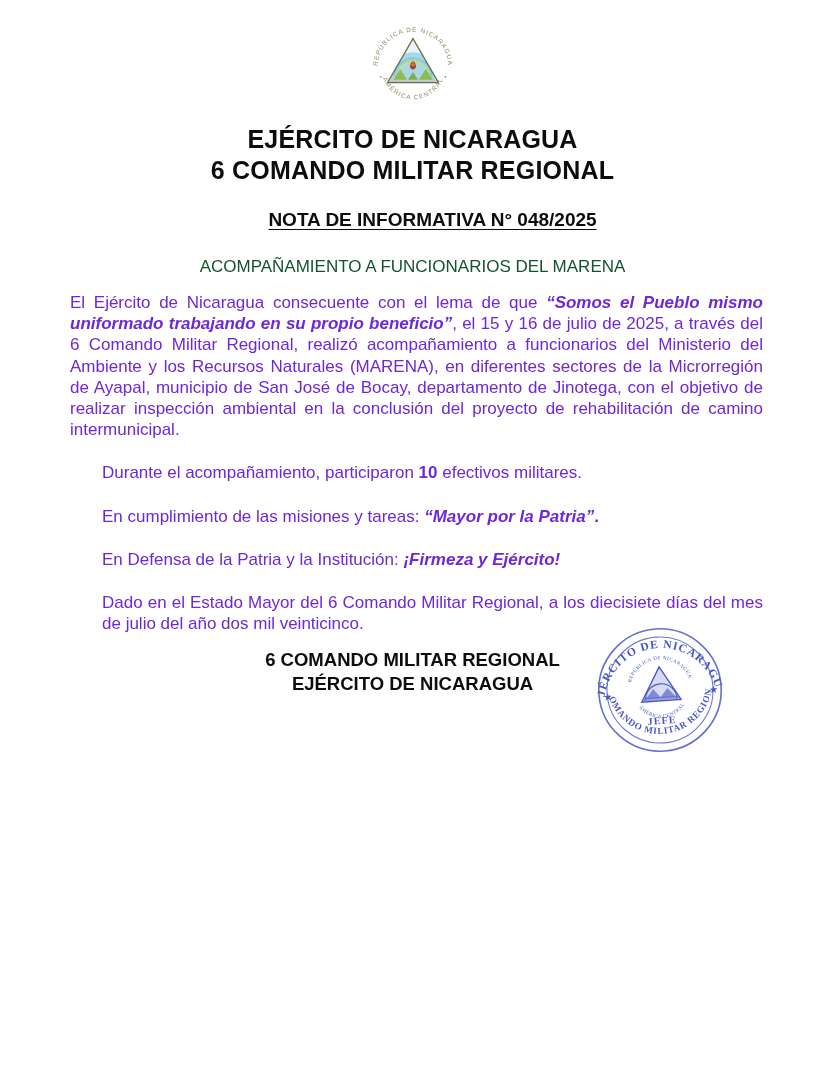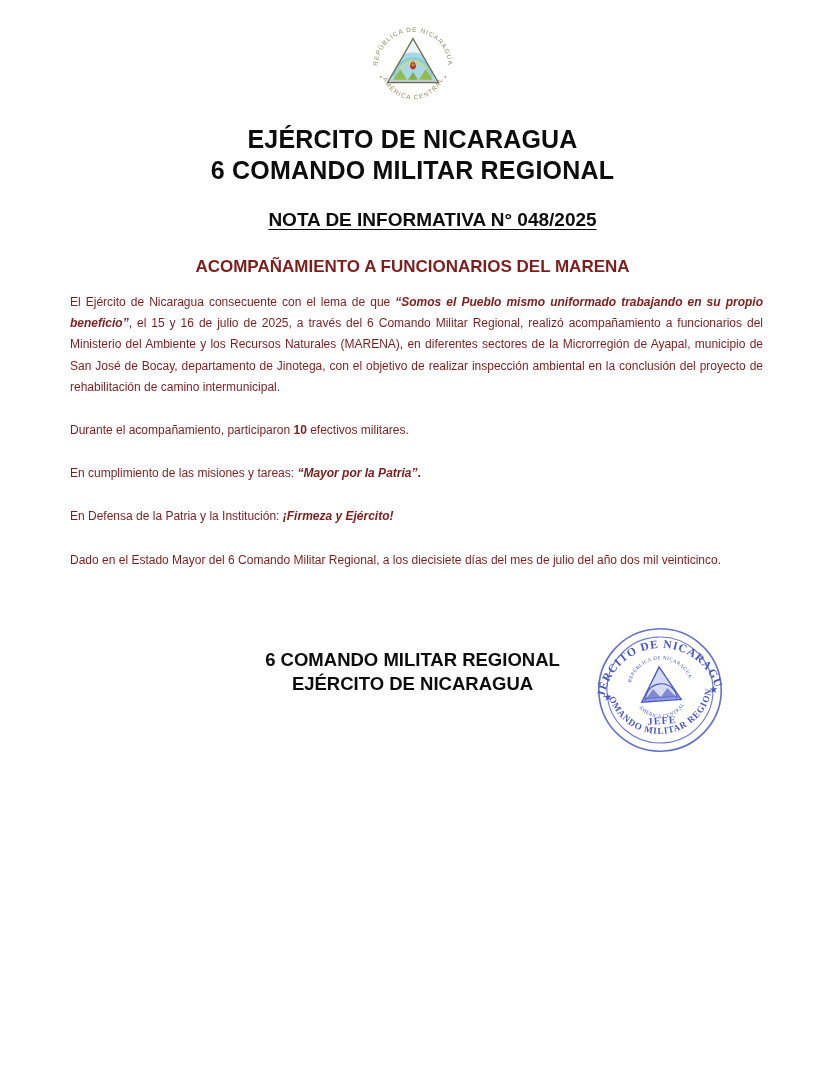--- a/index.html
+++ b/index.html
@@ -63,41 +63,41 @@
   }
   .nota-line span {
     text-decoration: underline;
     text-underline-offset: 3px;
     margin-left: 40px;
   }
 
   .subject-line {
     margin-top: 26px;
     font-size: 17px;
-    font-weight: bold;
-    color: #7f1d1d;
+    font-weight: normal;
+    color: #14532d;
   }
 
   
   .body-block {
     position: absolute;
     top: 292px;
     left: 70px;
     width: 693px;
   }
   p.para {
     margin: 0;
-    font-size: 12px;
+    font-size: 17px;
     line-height: 21.2px;
     text-align: justify;
     text-justify: inter-word;
-    color: #7f1d1d;
+    color: #6d28d9;
   }
   p.para.lead { text-align: justify; }
-  p.spaced { margin-top: 22px; }
+  p.spaced { margin-top: 22px; margin-left: 32px; }
   .b { font-weight: bold; }
   .bi {
     font-weight: bold;
     font-style: italic;
   }
 
   
   .signature {
     position: absolute;
     top: 648px;

